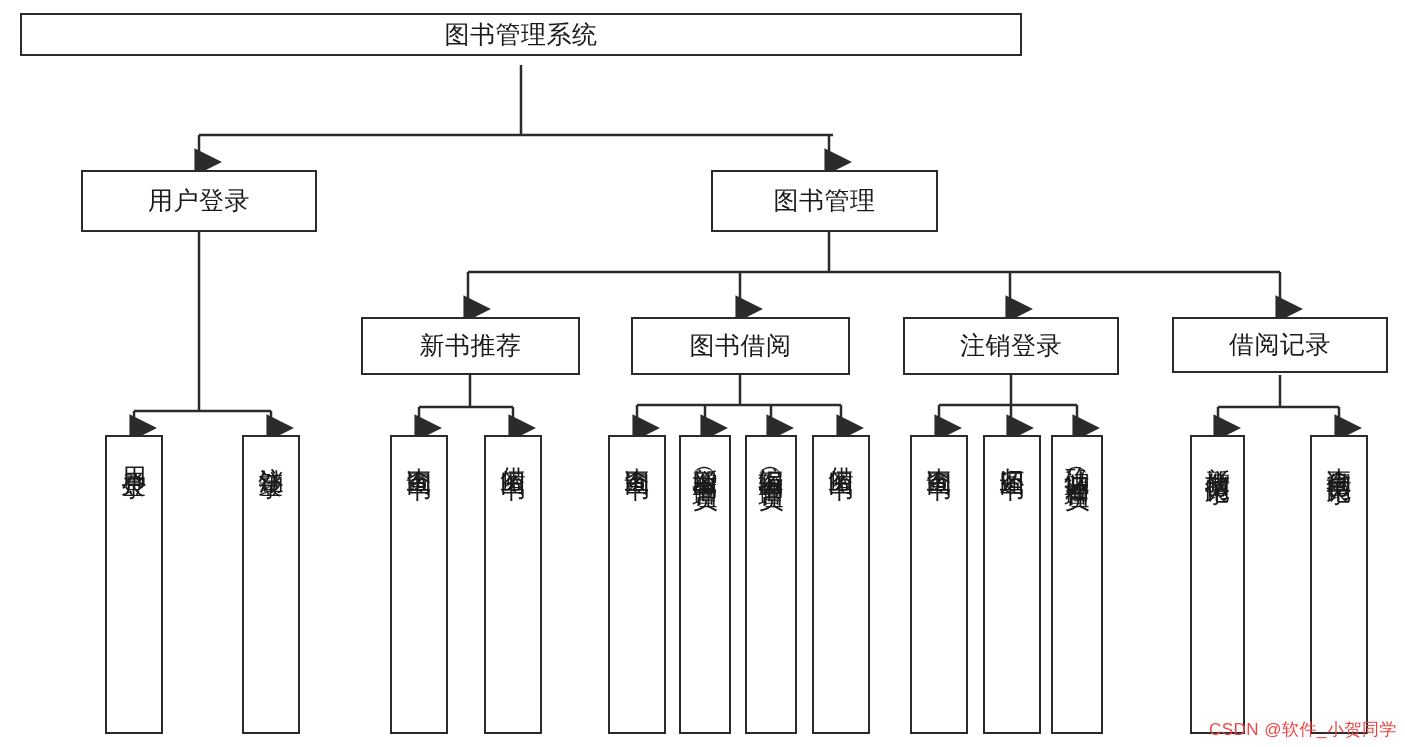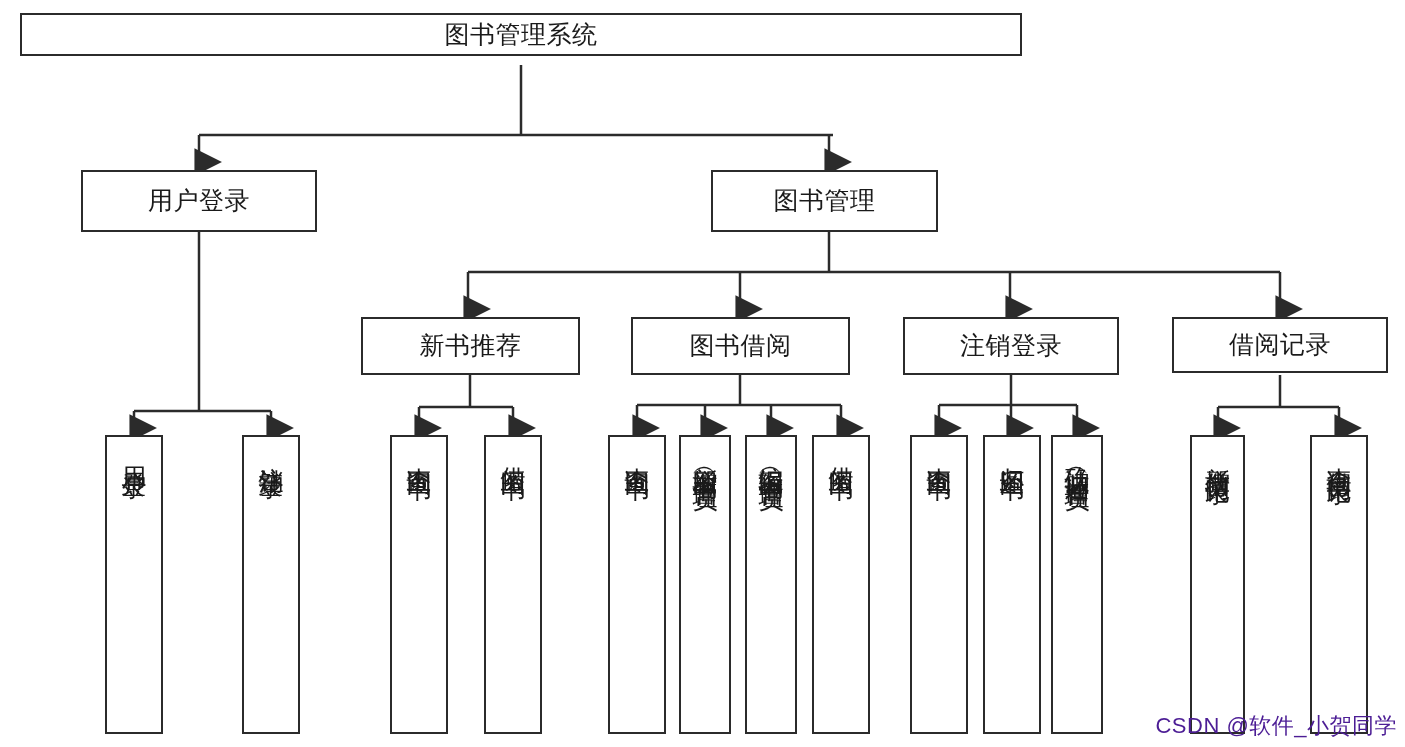--- a/index.html
+++ b/index.html
@@ -61,22 +61,22 @@
     text-orientation: upright;
     font-size: 25px;
     letter-spacing: 3px;
     line-height: 1;
     white-space: nowrap;
   }
   #watermark {
     position: absolute;
     right: 8px;
     bottom: 6px;
-    font-size: 22px;
-    color: #4c1d95;
+    font-size: 17px;
+    color: #ef4444;
     z-index: 5;
     white-space: nowrap;
     letter-spacing: 0.5px;
   }
 </style>
 </head>
 <body>
 
 <div id="canvas">
 

